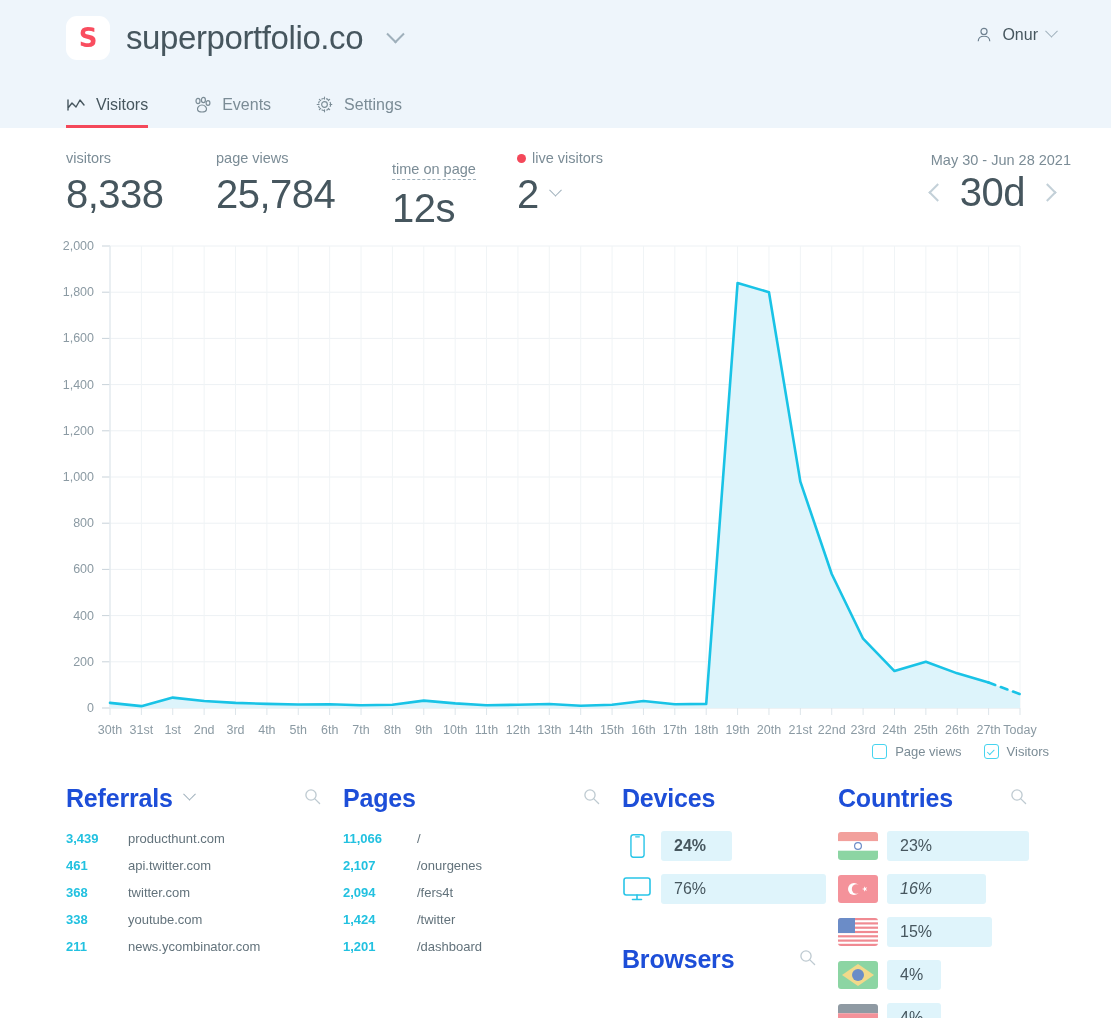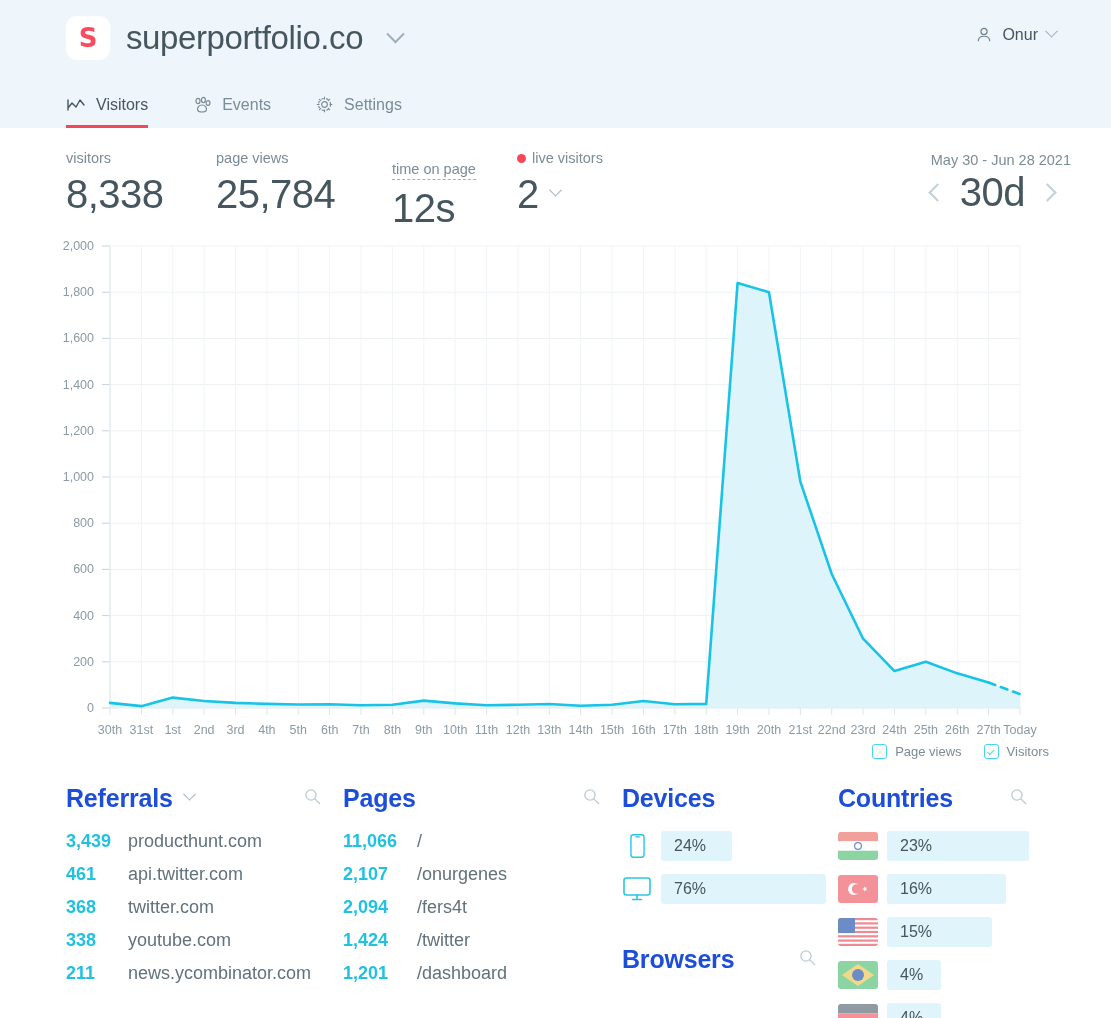--- a/index.html
+++ b/index.html
@@ -118,21 +118,21 @@
     display: flex; align-items: center; margin-bottom: 16px;
     height: 34px;
   }
   .panel-title {
     font-size: 25px; color: #1d4ed8; font-weight: bold; letter-spacing: -0.2px;
   }
   .panel-head .chev { margin-left: 12px; }
   .search-icon { margin-left: auto; margin-right: 22px; opacity: .85; }
 
   .rowlist { display: flex; flex-direction: column; gap: 12px; }
-  .row { display: flex; align-items: baseline; font-size: 18px; }
+  .row { display: flex; align-items: baseline; font-size: 13px; }
   .row .num {
     color: #22c1e0; font-weight: bold; width: 62px; flex: none;
   }
   .row .txt { color: #62727b; }
 
   .pages .num { width: 74px; }
 
   
   .barlist { display: flex; flex-direction: column; gap: 13px; }
   .barrow { display: flex; align-items: center; gap: 9px; }
@@ -456,21 +456,21 @@
       <span class="panel-title">Devices</span>
     </div>
     <div class="barlist" id="devices-list">
         <div class="barrow">
           <span class="dev-icon">
             <svg width="15" height="26" viewBox="0 0 16 26">
               <rect x="1" y="1" width="14" height="24" rx="2.6" fill="none" stroke="#29c5e8" stroke-width="1.5"></rect>
               <path d="M6 3.2h4" stroke="#29c5e8" stroke-width="1.2" stroke-linecap="round"></path>
             </svg>
           </span>
-          <span class="bar" style="width: 71.2px;">24%</span>
+          <span class="bar" style="width: 71.2px; font-weight: bold;">24%</span>
         </div>
         <div class="barrow">
           <span class="dev-icon">
             <svg width="28" height="24" viewBox="0 0 28 24">
               <rect x="1" y="1" width="26" height="17" rx="2.2" fill="none" stroke="#29c5e8" stroke-width="1.6"></rect>
               <path d="M14 18v4M9.5 22.5h9" stroke="#29c5e8" stroke-width="1.6" stroke-linecap="round"></path>
             </svg>
           </span>
           <span class="bar" style="width: 164.8px;">76%</span>
         </div>
@@ -507,21 +507,21 @@
             </svg></span>
           <span class="bar" style="width: 141.8px;">23%</span>
         </div>
         <div class="barrow">
           <span class="flag"><svg width="40" height="28" viewBox="0 0 40 28">
               <rect width="40" height="28" fill="#f4929a"></rect>
               <circle cx="16" cy="14" r="6" fill="#fff"></circle>
               <circle cx="18.6" cy="14" r="4.8" fill="#f4929a"></circle>
               <path d="M24 14l5.2-1.7-3.2 4.4v-5.4l3.2 4.4z" fill="#fff"></path>
             </svg></span>
-          <span class="bar" style="width: 119px;">16%</span>
+          <span class="bar" style="width: 99px; font-style: italic;">16%</span>
         </div>
         <div class="barrow">
           <span class="flag"><svg width="40" height="28" viewBox="0 0 40 28">
               <rect width="40" height="28" fill="#fff"></rect>
               <g fill="#f08a92">
                 <rect y="0" width="40" height="2.2"></rect>
                 <rect y="4.3" width="40" height="2.2"></rect>
                 <rect y="8.6" width="40" height="2.2"></rect>
                 <rect y="12.9" width="40" height="2.2"></rect>
                 <rect y="17.2" width="40" height="2.2"></rect>

